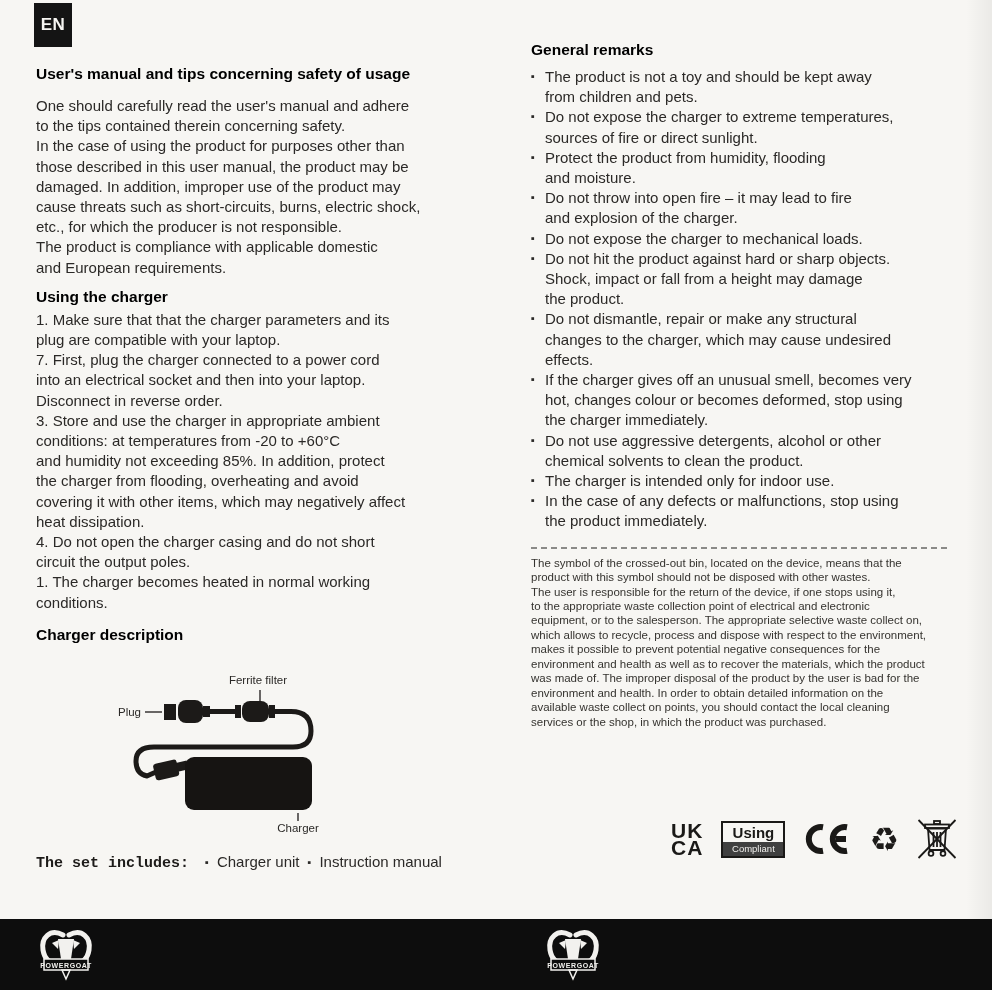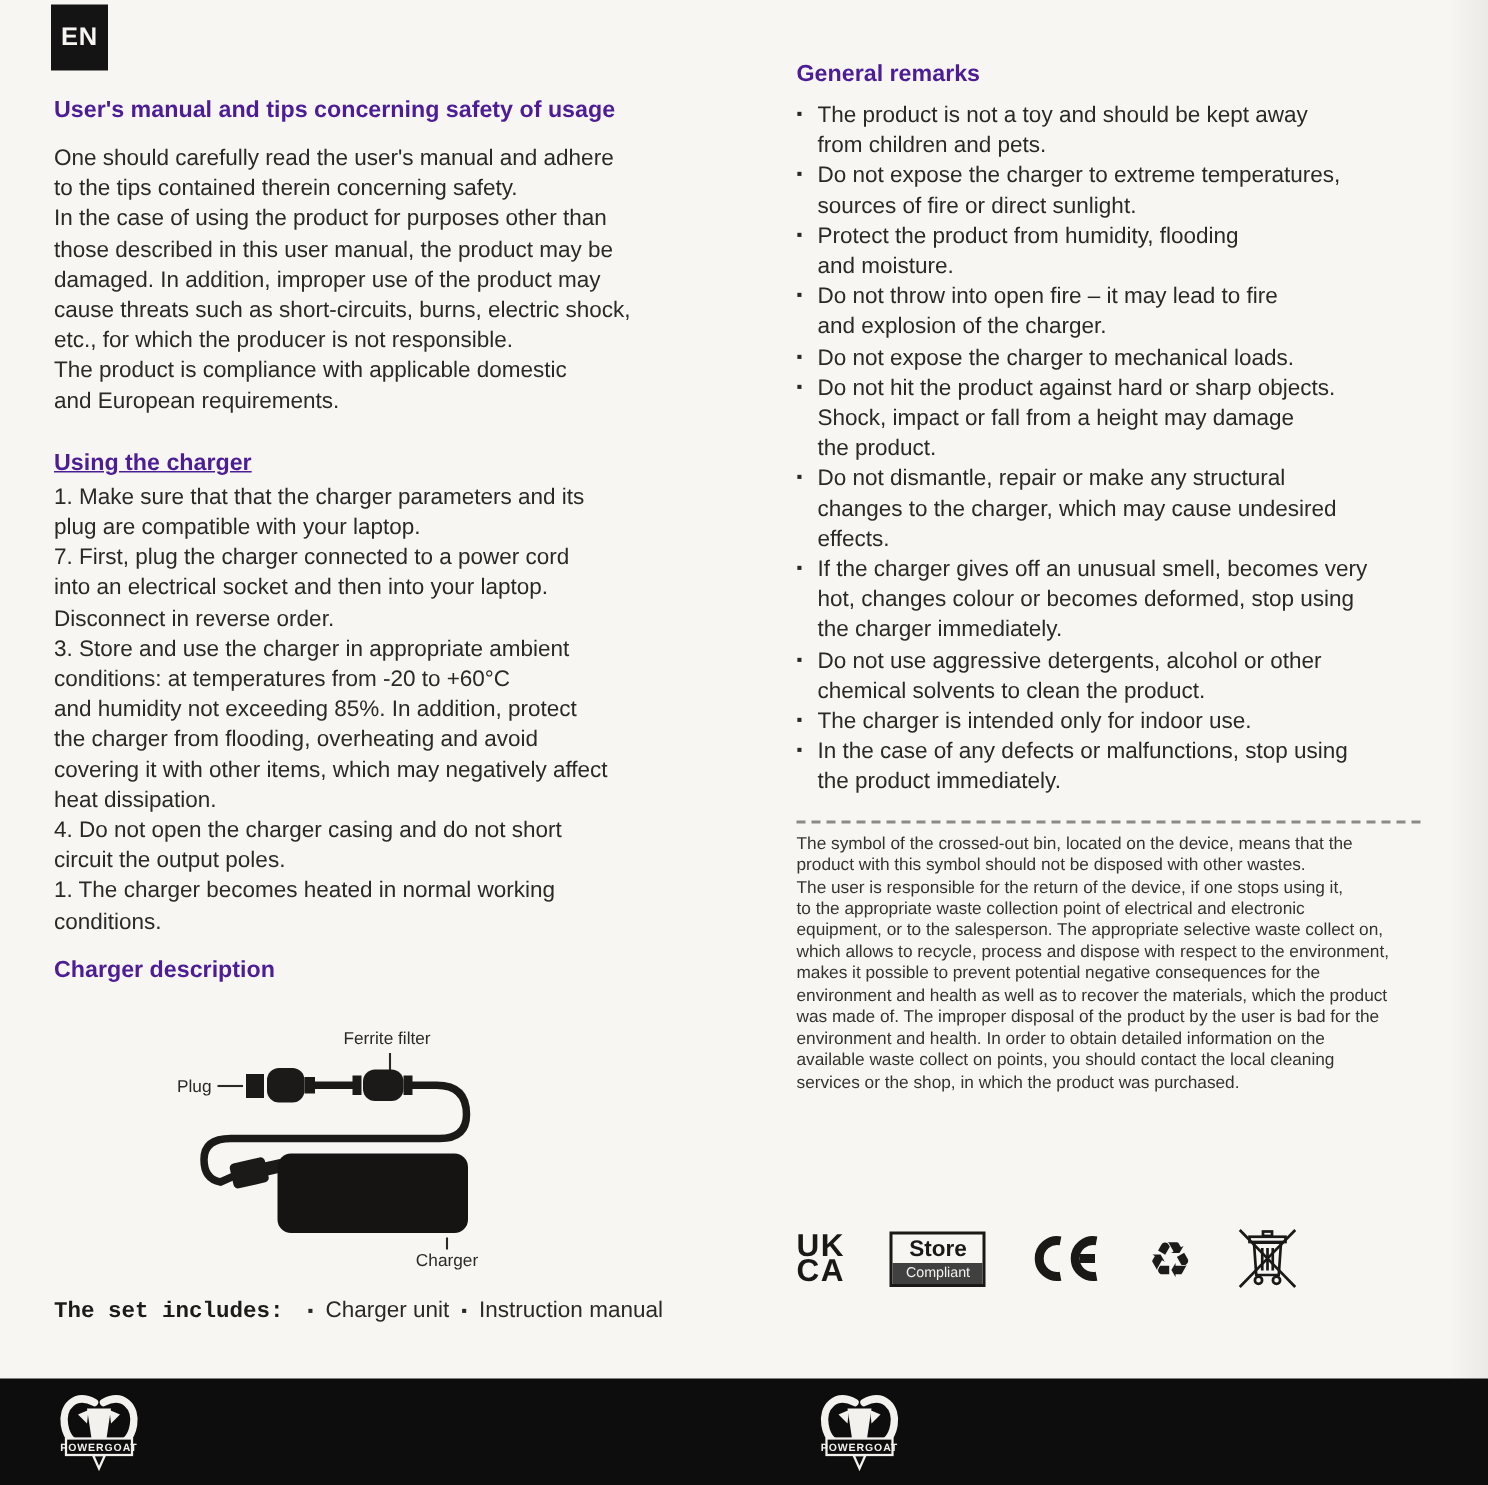--- a/index.html
+++ b/index.html
@@ -15,39 +15,39 @@
     pointer-events:none;
   }
   .lang-badge {
     position:absolute; left:34px; top:3px; width:38px; height:44px;
     background:#141414; color:#f6f5f2; display:flex; align-items:center; justify-content:center;
     font-weight:bold; font-size:17px; letter-spacing:0.5px;
   }
   .col-left { position:absolute; left:36px; top:64px; width:466px; }
   .col-right { position:absolute; left:531px; top:40px; width:426px; }
   h1.sec, h2.sec {
-    font-size:15.5px; line-height:19px; font-weight:bold; color:#4c1d95;
+    font-size:15.5px; line-height:19px; font-weight:bold; color:#000000;
   }
   .body-text { font-size:15px; line-height:20.2px; white-space:pre-line; color:#2b2927; }
   .intro { margin-top:13px; }
-  .using-head { margin-top:21px;text-decoration:underline; }
+  .using-head { margin-top:9px; }
   .using-list { margin-top:4px; }
   .desc-head { margin-top:12px; }
   .diagram { display:block; margin:16px 0 0 54px; }
   .set-line { margin-top:13px; display:flex; align-items:baseline; font-size:15px; }
   .set-line .lbl { font-weight:bold; margin-right:8px; color:#1d1b19;font-family:Liberation Mono, monospace; }
   .set-line .sq { font-size:11px; margin:0 8px; position:relative; top:-1px; }
   .remarks-list { margin-top:8px; list-style:none; }
   .remarks-list li { display:flex; }
   .remarks-list .sq { width:14px; flex:0 0 14px; font-size:11px; padding-top:3px; }
   .dashed-sep { margin-top:15px; border:none; border-top:2px dashed #8a8a87; height:0; width:416px; }
   .disposal-head { margin-top:12px; font-size:12.5px; font-weight:bold; color:#1d1b19; }
   .disposal-text { margin-top:7px; font-size:11.5px; line-height:14.45px; white-space:pre-line; color:#35332f; }
   .marks-row {
-    margin-top:88px; display:flex; align-items:center; gap:30px;
+    margin-top:88px; display:flex; align-items:center; justify-content:flex-end; gap:18px;
     height:44px;
   }
   .ukca { font-weight:bold; font-size:21px; line-height:17px; letter-spacing:1px; color:#1a1917; }
   .rohs { border:2.5px solid #1a1917; width:64px; text-align:center; background:#f7f6f3; }
   .rohs .top { font-weight:bold; font-size:15px; line-height:19px; color:#1a1917; }
   .rohs .bottom { background:#404040; color:#f2f1ee; font-size:9.5px; line-height:13px; padding-bottom:1px; }
   .recycle { font-family:"DejaVu Sans",sans-serif; font-size:33px; line-height:33px; color:#1d1b19; }
   .footer-bar {
     position:absolute; left:0; top:919px; width:992px; height:71px; background:#0d0d0d;
   }
@@ -212,21 +212,21 @@
 environment and health. In order to obtain detailed information on the
 available waste collect on points, you should contact the local cleaning
 services or the shop, in which the product was purchased.</div>
 
     <div class="marks-row">
       <div class="ukca">
         <div>UK</div>
         <div>CA</div>
       </div>
       <div class="rohs">
-        <div class="top">Store</div>
+        <div class="top">Using</div>
         <div class="bottom">Compliant</div>
       </div>
       <svg width="48" height="32" viewBox="0 0 48 32" role="img" aria-label="CE">
         <path d="M20,4.2 A12,12 0 1 0 20,27.8" fill="none" stroke="#1a1917" stroke-width="6"></path>
         <path d="M44,4.2 A12,12 0 1 0 44,27.8" fill="none" stroke="#1a1917" stroke-width="6"></path>
         <line x1="33" y1="16" x2="43" y2="16" stroke="#1a1917" stroke-width="6"></line>
       </svg>
       <span class="recycle">♻</span>
       <svg width="40" height="42" viewBox="0 0 40 42">
         <g fill="none" stroke="#1a1917" stroke-width="1.8">

